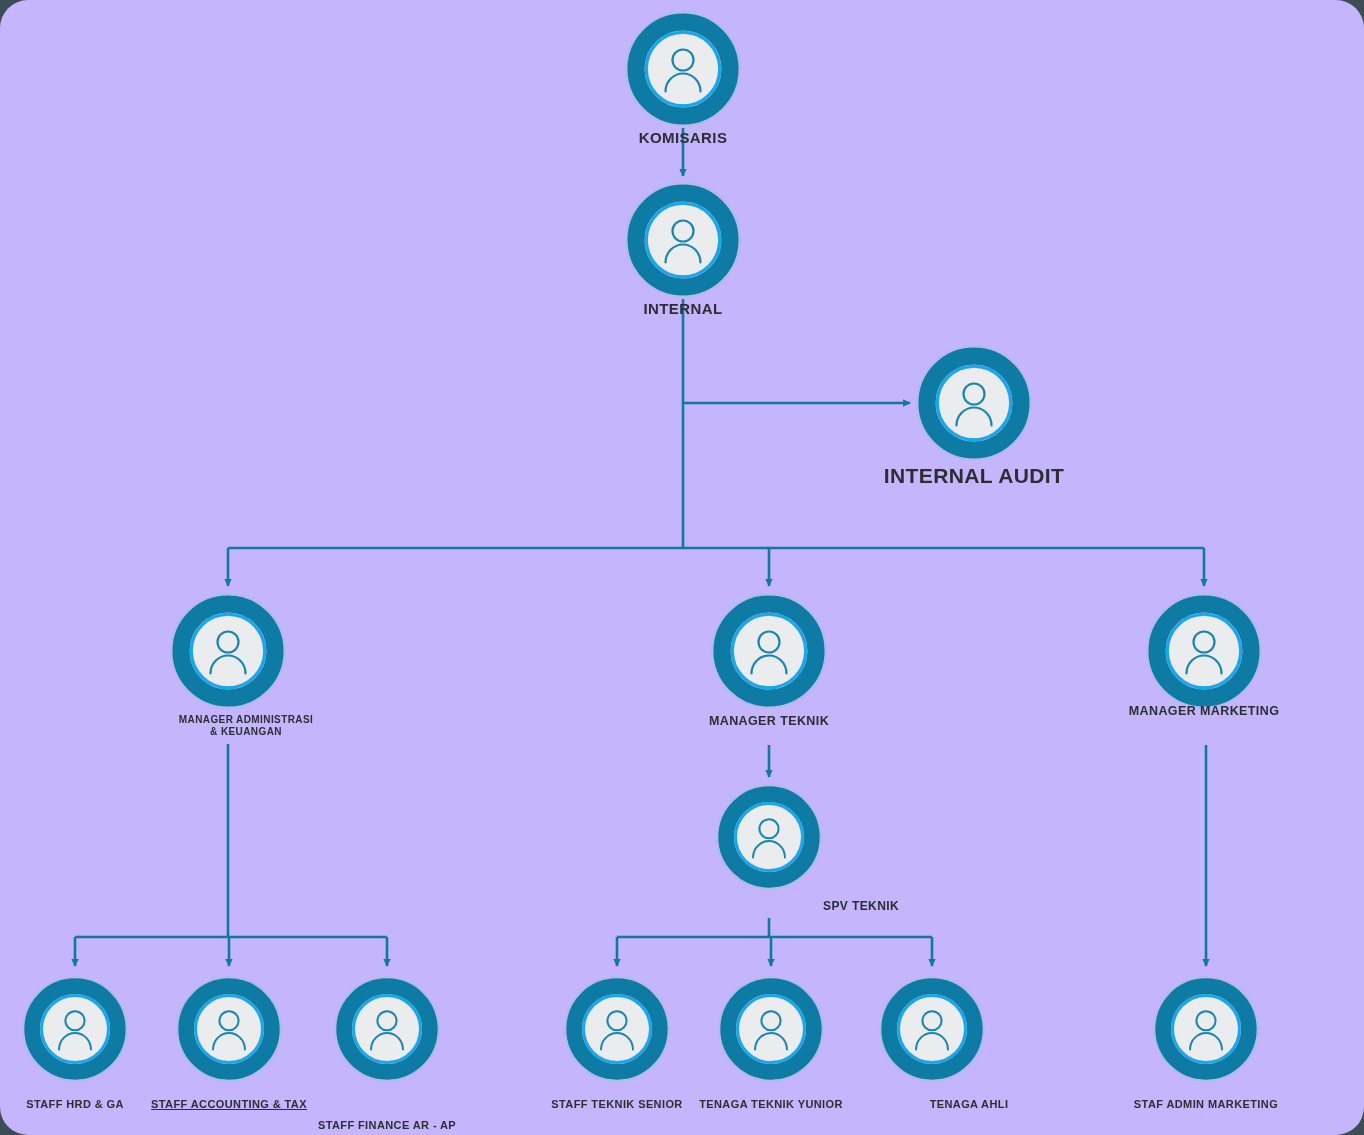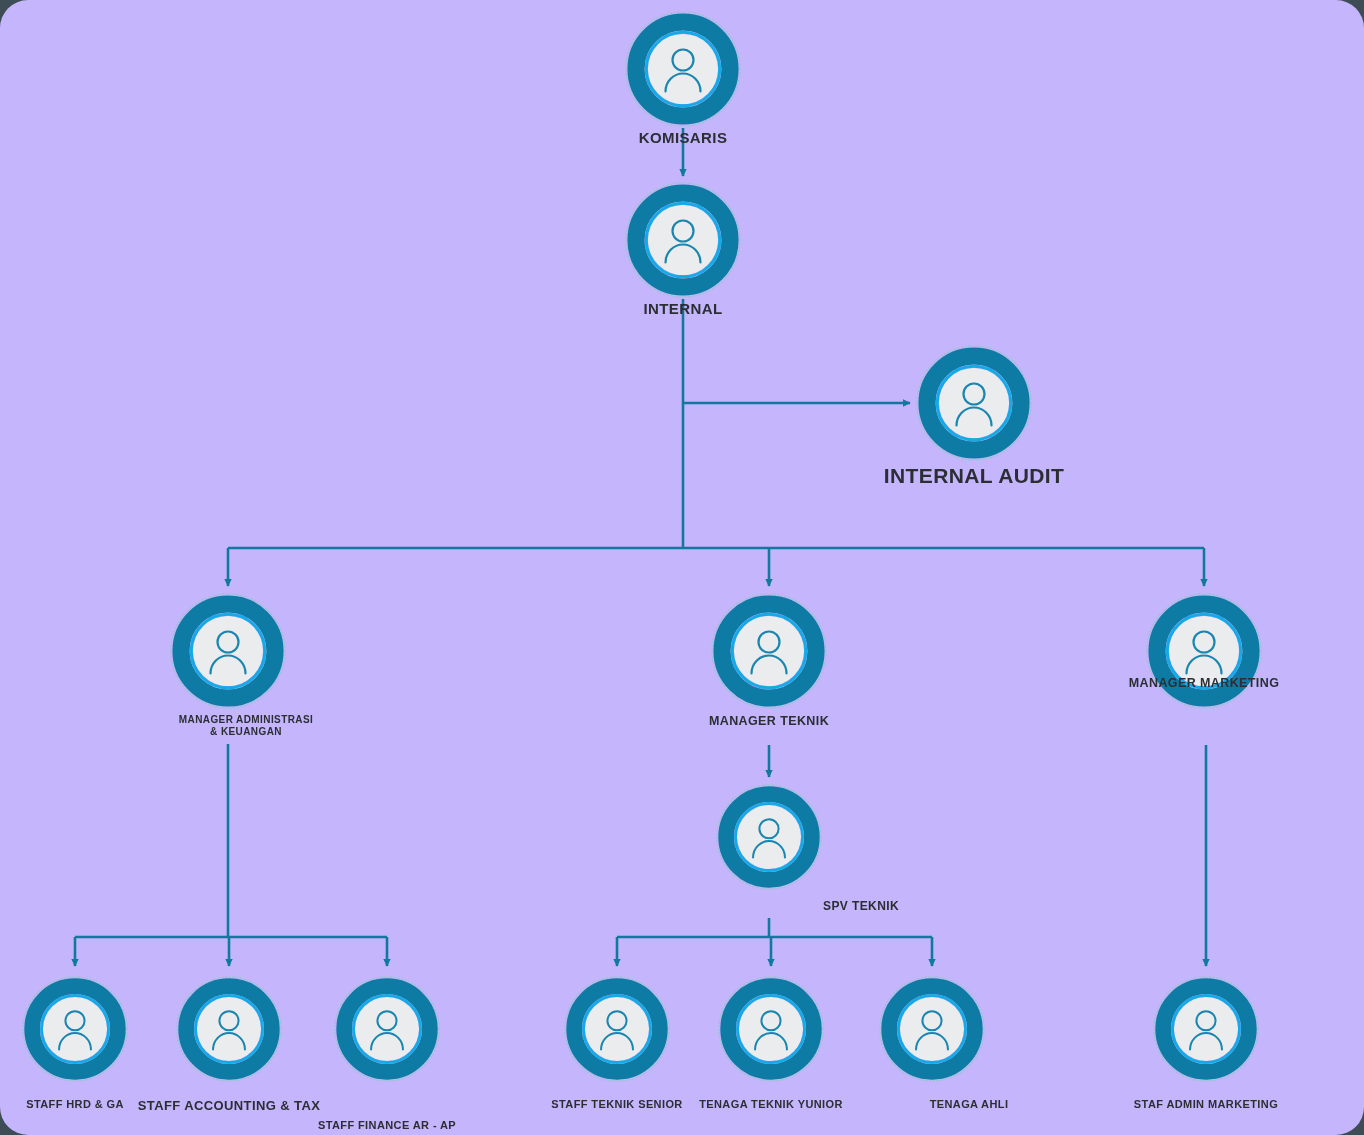--- a/index.html
+++ b/index.html
@@ -198,23 +198,23 @@
       </g>
   </svg>
 
   <div id="label-layer">
       <div class="node-label" style="left: 523px; top: 129px; width: 320px; font-size: 15px; color: rgb(43, 47, 51);">KOMISARIS</div>
       <div class="node-label" style="left: 523px; top: 300px; width: 320px; font-size: 15px; color: rgb(43, 47, 51);">INTERNAL</div>
       <div class="node-label" style="left: 814px; top: 463px; width: 320px; font-size: 21px; color: rgb(43, 47, 51);">INTERNAL AUDIT</div>
       <div class="node-label" style="left: 96px; top: 714px; width: 300px; font-size: 10px; color: rgb(43, 47, 51);">MANAGER ADMINISTRASI
 &amp; KEUANGAN</div>
       <div class="node-label" style="left: 619px; top: 714px; width: 300px; font-size: 12.5px; color: rgb(43, 47, 51);">MANAGER TEKNIK</div>
-      <div class="node-label" style="left: 1054px; top: 676px; width: 300px; font-size: 12.5px; color: rgb(43, 47, 51);">MANAGER MARKETING</div>
+      <div class="node-label" style="left: 1054px; top: 704px; width: 300px; font-size: 12.5px; color: rgb(43, 47, 51);">MANAGER MARKETING</div>
       <div class="node-label" style="left: 639px; top: 899px; width: 260px; font-size: 12px; color: rgb(43, 47, 51); text-align: right;">SPV TEKNIK</div>
       <div class="node-label" style="left: -35px; top: 1098px; width: 220px; font-size: 11px; color: rgb(43, 47, 51);">STAFF HRD &amp; GA</div>
-      <div class="node-label" style="left: 119px; top: 1098px; width: 220px; font-size: 13px; color: rgb(43, 47, 51);">STAFF ACCOUNTING &amp; TAX</div>
+      <div class="node-label" style="left: 119px; top: 1098px; width: 220px; font-size: 11px; color: rgb(43, 47, 51); text-decoration: underline;">STAFF ACCOUNTING &amp; TAX</div>
       <div class="node-label" style="left: 277px; top: 1098px; width: 220px; font-size: 11px; color: rgb(43, 47, 51); margin-top: 21px;">STAFF FINANCE AR - AP</div>
       <div class="node-label" style="left: 507px; top: 1098px; width: 220px; font-size: 11px; color: rgb(43, 47, 51);">STAFF TEKNIK SENIOR</div>
       <div class="node-label" style="left: 661px; top: 1098px; width: 220px; font-size: 11px; color: rgb(43, 47, 51);">TENAGA TEKNIK YUNIOR</div>
       <div class="node-label" style="left: 822px; top: 1098px; width: 220px; font-size: 11px; color: rgb(43, 47, 51); margin-left: 37px;">TENAGA AHLI</div>
       <div class="node-label" style="left: 1086px; top: 1098px; width: 240px; font-size: 11px; color: rgb(43, 47, 51);">STAF ADMIN MARKETING</div>
     </div>
 </div>
 
 </body></html>

